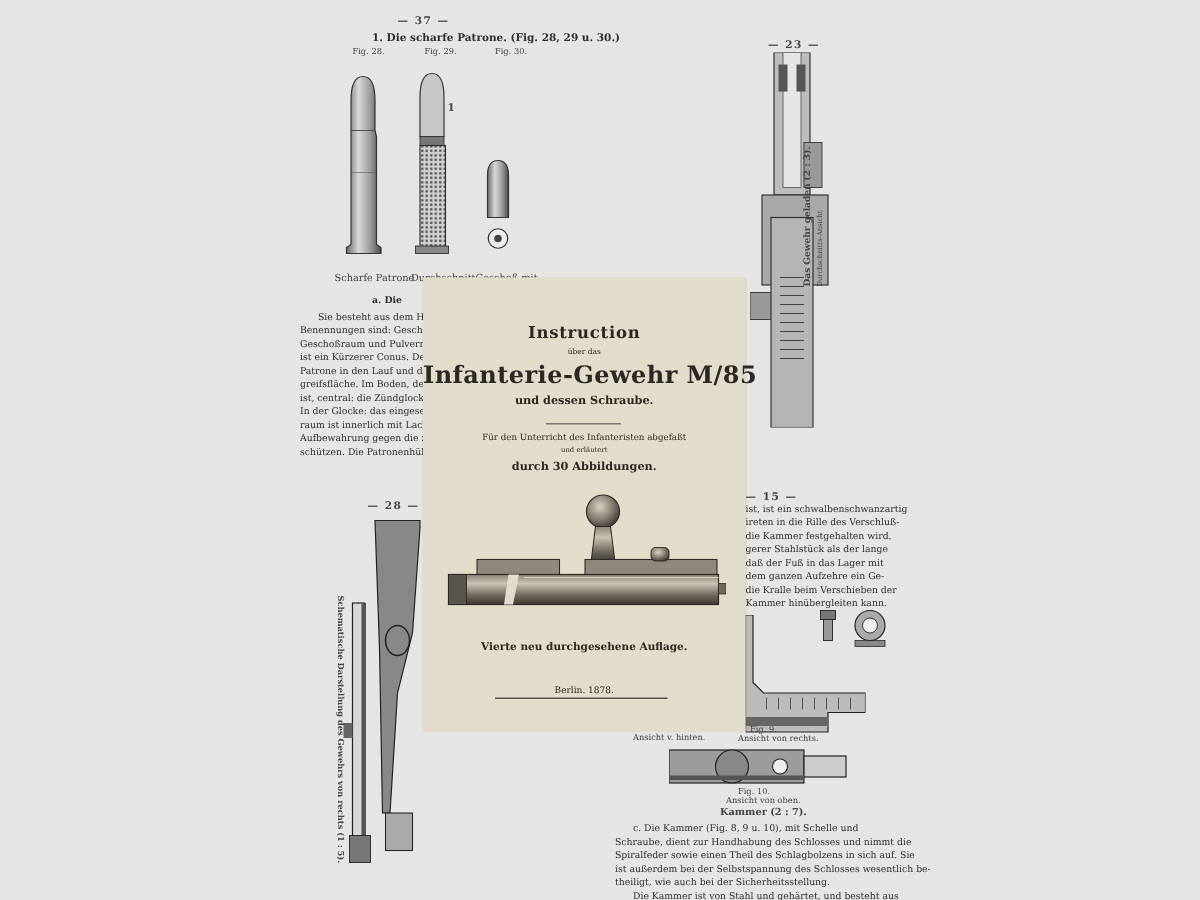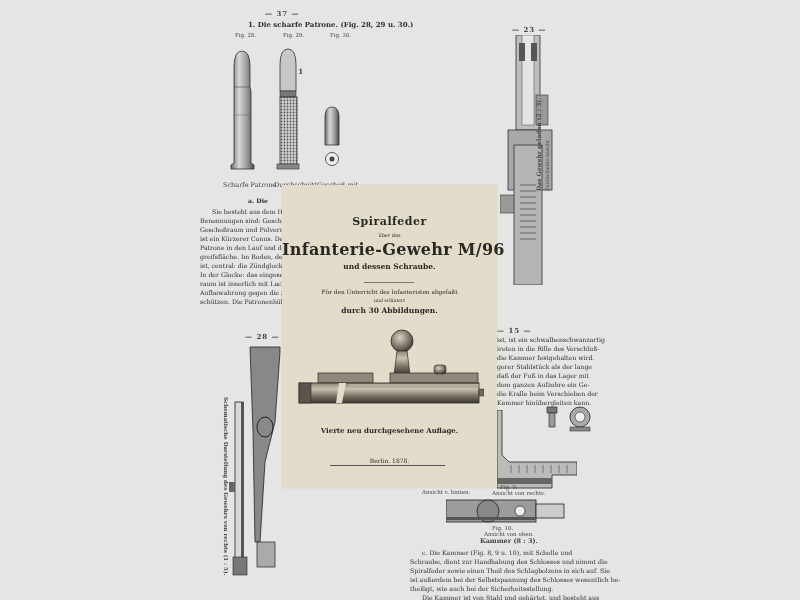--- a/index.html
+++ b/index.html
@@ -177,34 +177,34 @@
   <svg class="fig" style="left:46px;top:177px;" width="120" height="28" viewBox="0 0 120 28">
     <rect x="0" y="3" width="90" height="22" fill="#9c9c9c" stroke="#222" stroke-width="0.8"></rect>
     <rect x="90" y="7" width="28" height="14" fill="#ccc" stroke="#222" stroke-width="0.8"></rect>
     <circle cx="42" cy="14" r="11" fill="#888" stroke="#222" stroke-width="0.8"></circle>
     <circle cx="74" cy="14" r="5" fill="#eee" stroke="#222" stroke-width="0.7"></circle>
     <rect x="0" y="20" width="90" height="3" fill="#555"></rect>
   </svg>
 
   <div class="cap" style="left:92px;top:205px;">Fig. 10.</div>
   <div class="cap" style="left:84px;top:211px;">Ansicht von oben.</div>
-  <div class="cap" style="left:80px;top:217px;font-size:6.5px;font-weight:bold;">Kammer (8 : 3).</div>
+  <div class="cap" style="left:80px;top:217px;font-size:6.5px;font-weight:bold;">Kammer (2 : 7).</div>
 
   <div class="txt" style="left:22px;top:228px;">c. Die Kammer (Fig. 8, 9 u. 10), mit Schelle und</div>
   <div class="txt" style="left:10px;top:237px;">Schraube, dient zur Handhabung des Schlosses und nimmt die</div>
   <div class="txt" style="left:10px;top:246px;">Spiralfeder sowie einen Theil des Schlagbolzens in sich auf. Sie</div>
   <div class="txt" style="left:10px;top:255px;">ist außerdem bei der Selbstspannung des Schlosses wesentlich be-</div>
   <div class="txt" style="left:10px;top:264px;">theiligt, wie auch bei der Sicherheitsstellung.</div>
   <div class="txt" style="left:22px;top:273px;">Die Kammer ist von Stahl und gehärtet, und besteht aus</div>
 </div>
 
 <div id="cover">
-  <div class="c c-instr">Spiralfeder</div>
+  <div class="c c-instr">Instruction</div>
   <div class="c c-ueber">über das</div>
-  <div class="c c-title">Infanterie-Gewehr M/96</div>
+  <div class="c c-title">Infanterie-Gewehr M/85</div>
   <div class="c c-sub">und dessen Schraube.</div>
   <div class="c-rule"></div>
   <div class="c c-for">Für den Unterricht des Infanteristen abgefaßt</div>
   <div class="c c-und">und erläutert</div>
   <div class="c c-durch">durch 30 Abbildungen.</div>
 
   <svg style="position:absolute;left:12px;top:140px;" width="190" height="90" viewBox="0 0 190 90">
     <defs>
       <linearGradient id="steel" x1="0" y1="0" x2="0" y2="1">
         <stop offset="0" stop-color="#8a8478"></stop>

